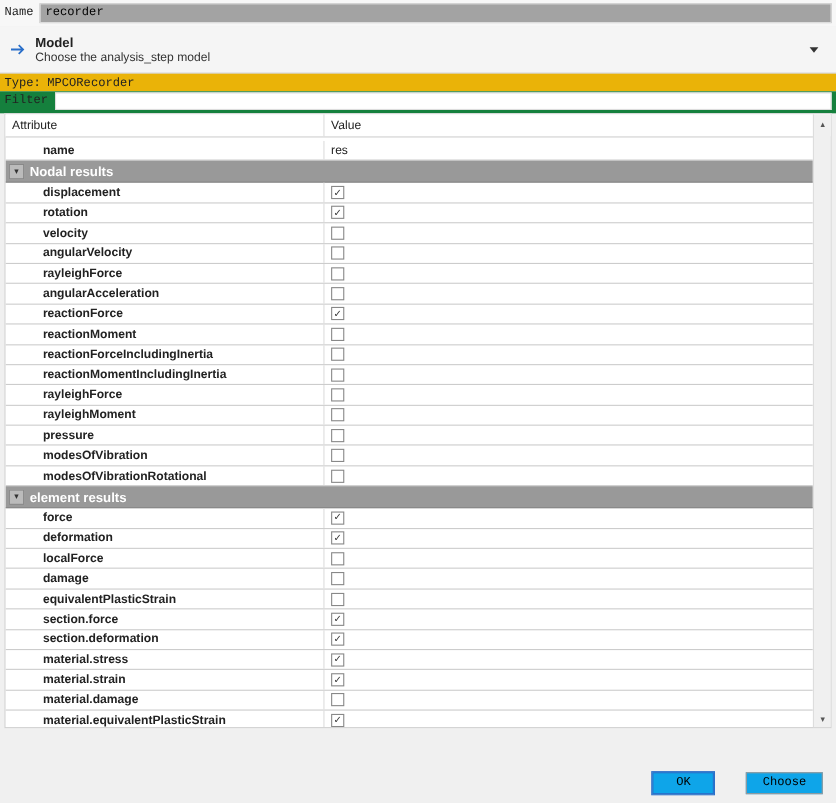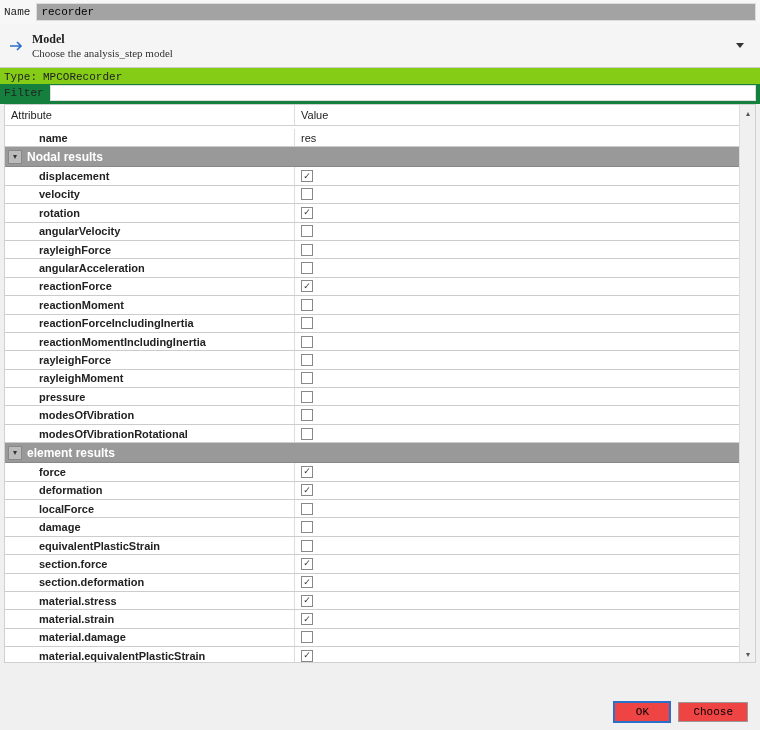--- a/index.html
+++ b/index.html
@@ -40,35 +40,35 @@
       border-bottom: 1px solid #ccc;
     }
     .arrow-icon {
       width: 18px;
       height: 16px;
       margin-right: 6px;
       display: flex;
       align-items: center;
       justify-content: center;
     }
-    .model-text { flex: 1; font-family: Liberation Serif, serif; }
+    .model-text { flex: 1; }
     .model-title { font-weight: bold; font-size: 12px; }
     .model-sub { font-size: 11px; color: #333; }
     .dropdown-triangle {
       width: 0; height: 0;
       border-left: 4px solid transparent;
       border-right: 4px solid transparent;
       border-top: 5px solid #333;
       margin-right: 6px;
     }
     .type-line {
       display: flex;
       align-items: center;
       padding: 3px 4px 1px 4px;
-      background: #84cc16;
+      background: #eab308;
     }
     .type-label {
       font-family: "Courier New", monospace;
       font-size: 11px;
       margin-right: 6px;
     }
     .type-value {
       font-family: "Courier New", monospace;
       font-size: 11px;
     }
@@ -214,23 +214,24 @@
       right: 12px;
       display: flex;
       gap: 8px;
     }
     .btn {
       min-width: 56px;
       padding: 3px 14px;
       font-family: "Courier New", monospace;
       font-size: 11px;
       border: 1px solid #999;
-      background: #ef4444;
+      background: #0ea5e9;
       cursor: pointer;
       text-align: center;
+      margin-left: 21px;
     }
     .btn.primary {
       border: 1px solid #2a6fc9;
       outline: 1px solid #2a6fc9;
     }
   </style>
 </head>
 <body>
 
 <div class="top-bar">
@@ -276,29 +277,29 @@
         <span class="expander">▾</span>
         <span class="group-label">Nodal results</span>
       </div>
       <div class="row">
         <div class="col-attr">displacement</div>
         <div class="col-val">
           <span class="checkbox checked"></span>
         </div>
       </div>
       <div class="row">
+        <div class="col-attr">rotation</div>
+        <div class="col-val">
+          <span class="checkbox checked"></span>
+        </div>
+      </div>
+      <div class="row">
         <div class="col-attr">velocity</div>
         <div class="col-val">
           <span class="checkbox"></span>
-        </div>
-      </div>
-      <div class="row">
-        <div class="col-attr">rotation</div>
-        <div class="col-val">
-          <span class="checkbox checked"></span>
         </div>
       </div>
       <div class="row">
         <div class="col-attr">angularVelocity</div>
         <div class="col-val">
           <span class="checkbox"></span>
         </div>
       </div>
       <div class="row">
         <div class="col-attr">rayleighForce</div>

